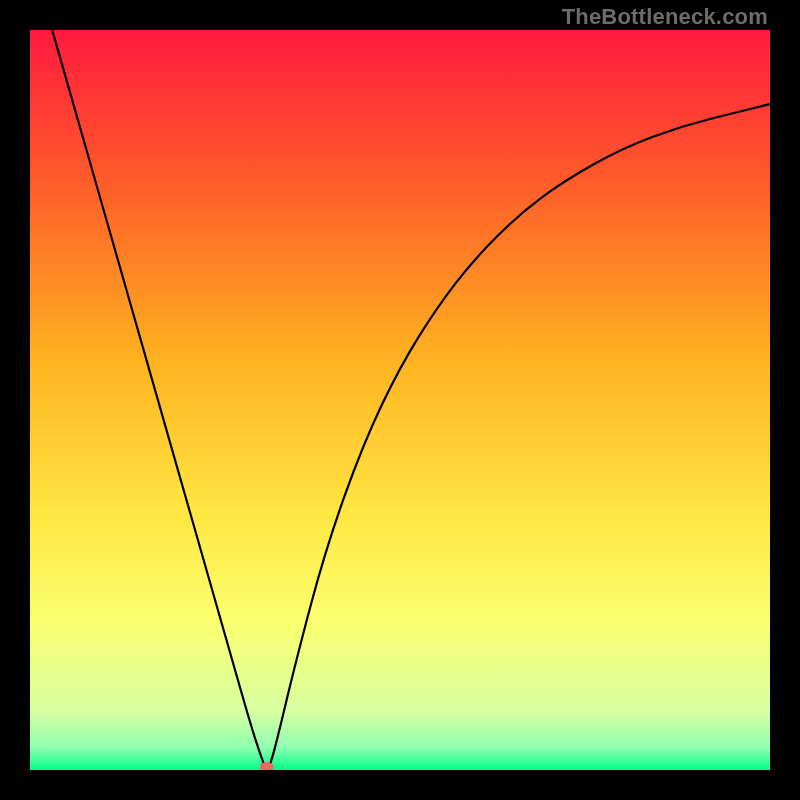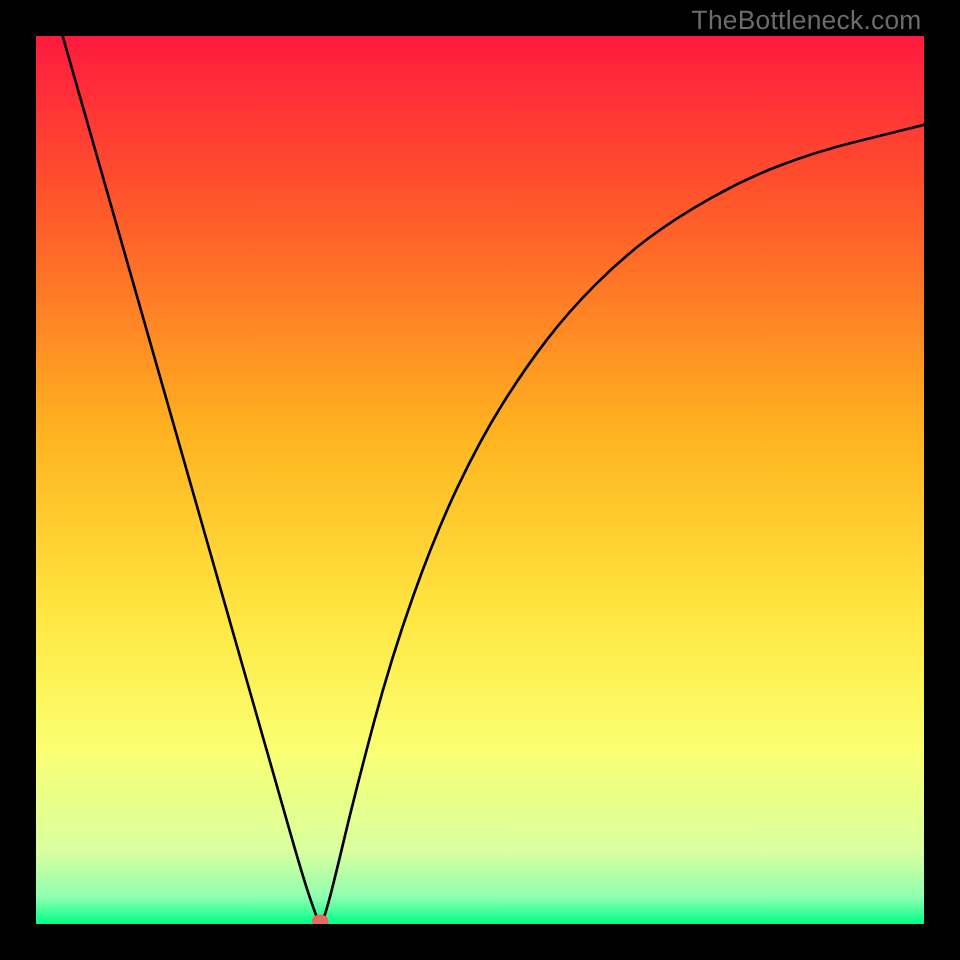--- a/index.html
+++ b/index.html
@@ -25,21 +25,21 @@
     top: 0;
     width: 740px;
     height: 740px;
   }
   .watermark {
     position: absolute;
     top: 4px;
     right: 32px;
     color: #6c6c6c;
     font-size: 22px;
-    font-weight: 400;
+    font-weight: 700;
     letter-spacing: 0.2px;
   }
   svg {
     display: block;
   }
 </style>
 </head>
 <body>
 
 <div class="watermark">TheBottleneck.com</div>

